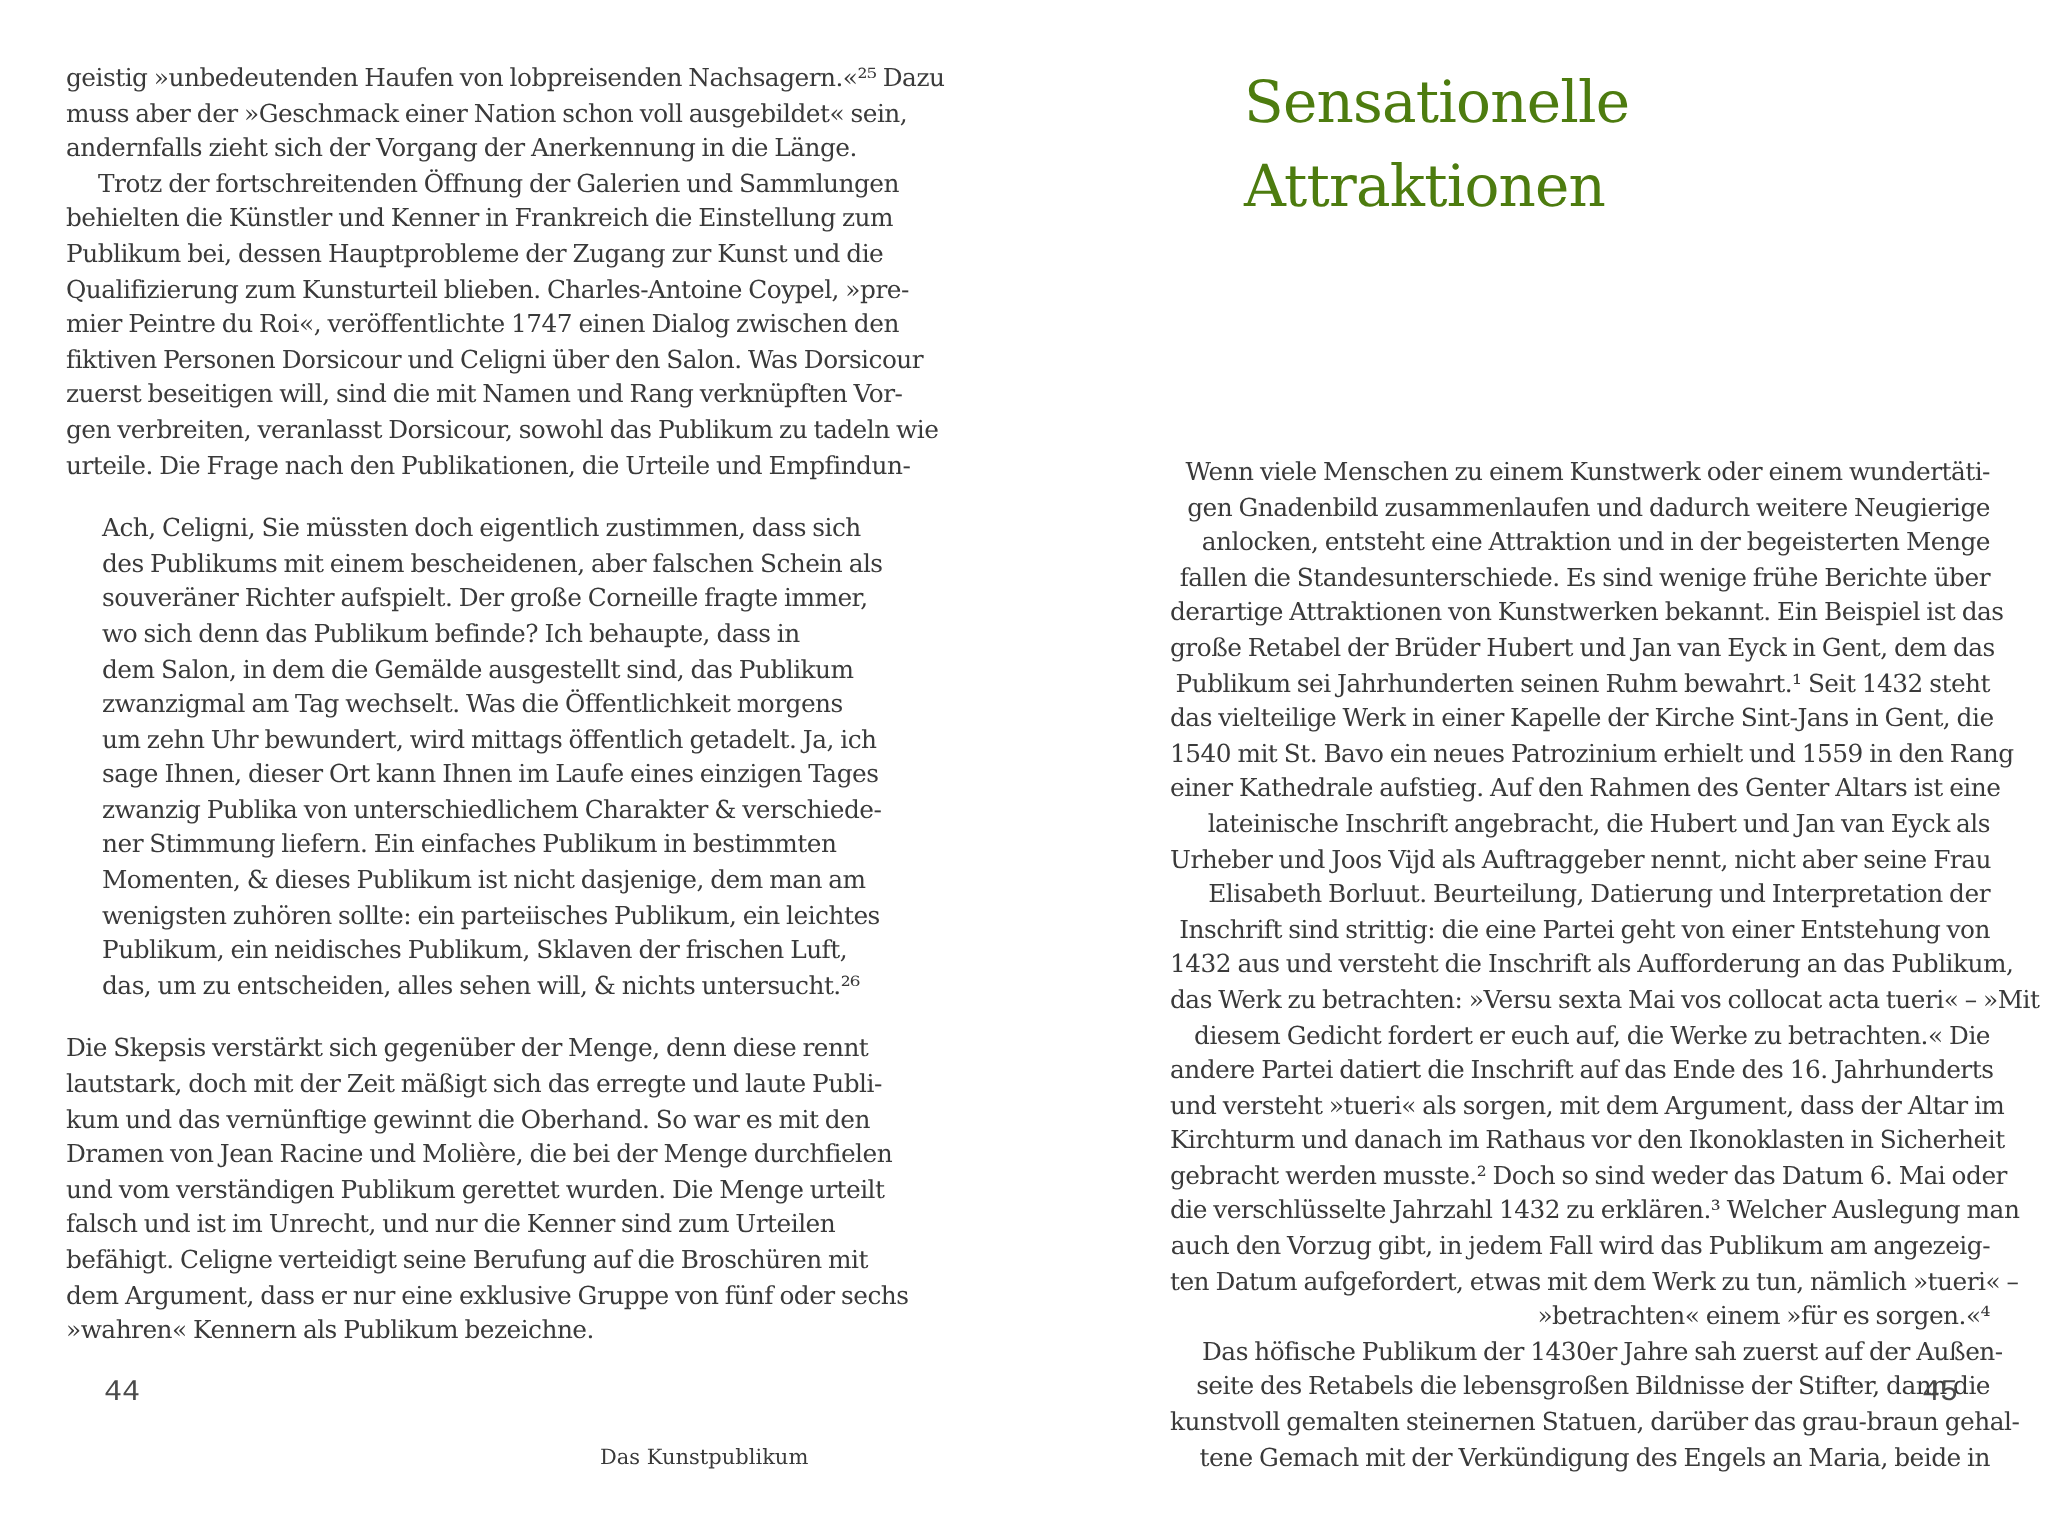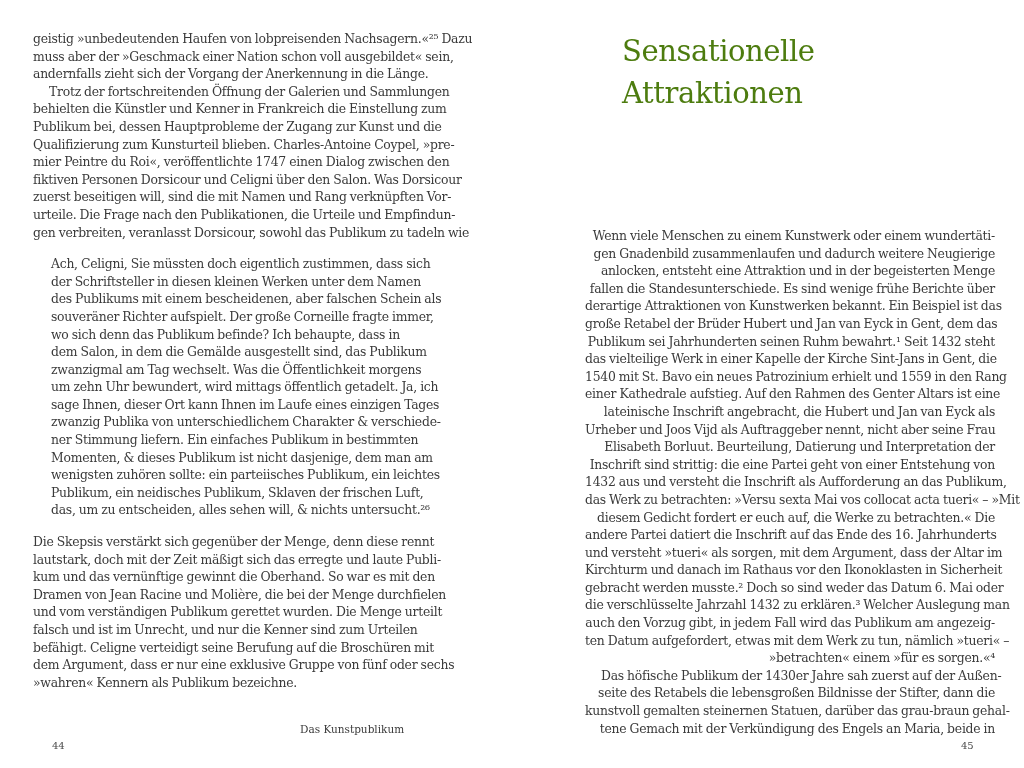--- a/index.html
+++ b/index.html
@@ -20,21 +20,21 @@
   }
   .line.indent { padding-left: 16px; }
   .block-quote .line { padding-left: 18px; }
   .quote-gap { height: 14px; }
   .heading {
     position: absolute; left: 73px; top: 30px;
     font-family: "DejaVu Serif", "Liberation Serif", serif;
     font-size: 29px; line-height: 42px; color: #4d7c0f; font-weight: normal; letter-spacing: -0.4px; margin-left: 37px;
   }
   .heading div { white-space: nowrap; }
-  .folio { position: absolute; top: 740px; font-size: 10px; color: #4a4a4a; }
+  .folio { position: absolute; top: 688px; font-size: 15px; color: #4a4a4a; font-family: Liberation Mono, monospace; }
   .folio-left { left: 52px; }
   .folio-right { left: 449px; }
   .running-head { position: absolute; top: 723px; left: 300px; font-size: 10.5px; color: #3a3a3a; white-space: nowrap; }
 </style>
 </head>
 <body>
 
 <div class="page page-left">
   <div class="col col-left">
     <div>
@@ -43,27 +43,26 @@
       <div class="line">andernfalls zieht sich der Vorgang der Anerkennung in die Länge.</div>
     </div>
     <div>
       <div class="line indent">Trotz der fortschreitenden Öffnung der Galerien und Sammlungen</div>
       <div class="line">behielten die Künstler und Kenner in Frankreich die Einstellung zum</div>
       <div class="line">Publikum bei, dessen Hauptprobleme der Zugang zur Kunst und die</div>
       <div class="line">Qualifizierung zum Kunsturteil blieben. Charles-Antoine Coypel, »pre-</div>
       <div class="line">mier Peintre du Roi«, veröffentlichte 1747 einen Dialog zwischen den</div>
       <div class="line">fiktiven Personen Dorsicour und Celigni über den Salon. Was Dorsicour</div>
       <div class="line">zuerst beseitigen will, sind die mit Namen und Rang verknüpften Vor-</div>
+      <div class="line">gen verbreiten, veranlasst Dorsicour, sowohl das Publikum zu tadeln wie</div>
       <div class="line">urteile. Die Frage nach den Publikationen, die Urteile und Empfindun-</div>
-      <div class="line">gen verbreiten, veranlasst Dorsicour, sowohl das Publikum zu tadeln wie</div>
     </div>
     <div class="quote-gap"></div>
     <div class="block-quote">
       <div class="line">Ach, Celigni, Sie müssten doch eigentlich zustimmen, dass sich</div>
-      <div class="line">der Schriftsteller in diesen kleinen Werken unter dem Namen</div>
       <div class="line">des Publikums mit einem bescheidenen, aber falschen Schein als</div>
       <div class="line">souveräner Richter aufspielt. Der große Corneille fragte immer,</div>
       <div class="line">wo sich denn das Publikum befinde? Ich behaupte, dass in</div>
       <div class="line">dem Salon, in dem die Gemälde ausgestellt sind, das Publikum</div>
       <div class="line">zwanzigmal am Tag wechselt. Was die Öffentlichkeit morgens</div>
       <div class="line">um zehn Uhr bewundert, wird mittags öffentlich getadelt. Ja, ich</div>
       <div class="line">sage Ihnen, dieser Ort kann Ihnen im Laufe eines einzigen Tages</div>
       <div class="line">zwanzig Publika von unterschiedlichem Charakter &amp; verschiede-</div>
       <div class="line">ner Stimmung liefern. Ein einfaches Publikum in bestimmten</div>
       <div class="line">Momenten, &amp; dieses Publikum ist nicht dasjenige, dem man am</div>

